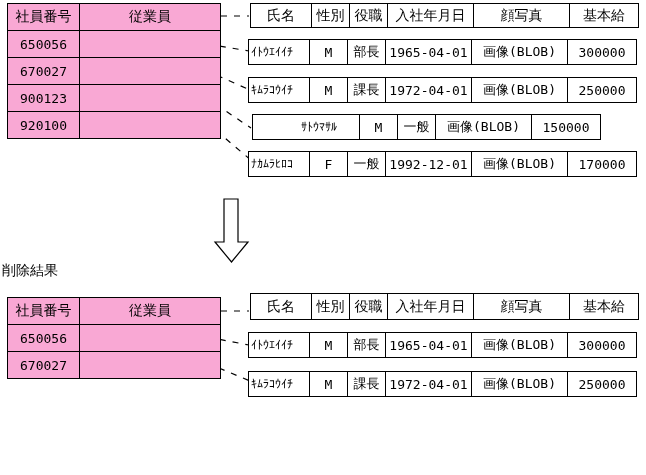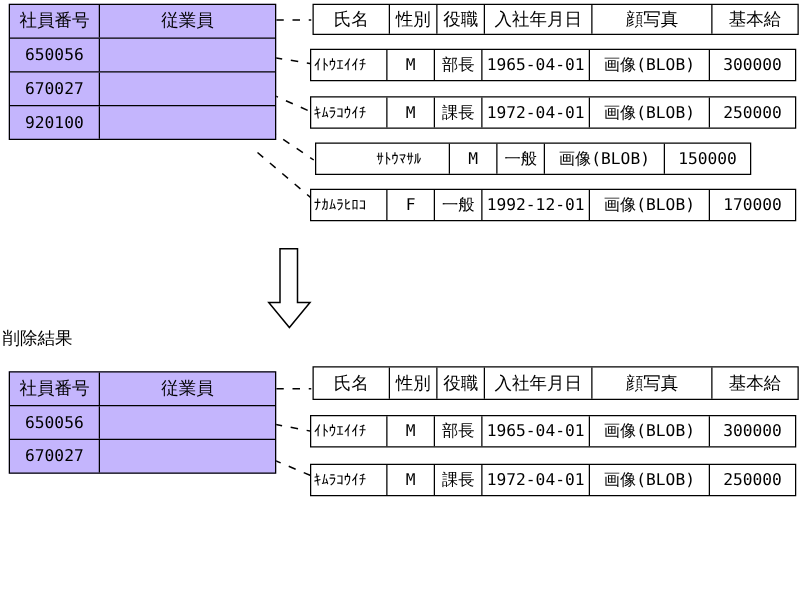--- a/index.html
+++ b/index.html
@@ -4,21 +4,21 @@
 <style>
   html,body { margin:0; padding:0; background:#fff; }
   .canvas {
     position:relative; width:646px; height:475px; background:#ffffff;
     font-family:"DejaVu Sans Mono","DejaVu Sans",monospace; color:#000;
     overflow:hidden;
   }
   .overlay { position:absolute; left:0; top:0; pointer-events:none; }
 
   
-  .emp-table { position:absolute; width:214px; border:1px solid #000; box-sizing:border-box; background:#c4b5fd;text-align:right; }
+  .emp-table { position:absolute; width:214px; border:1px solid #000; box-sizing:border-box; background:#f9a8d4;text-align:right; }
   .emp-row { display:flex; height:26px; }
   .emp-row + .emp-row { border-top:1px solid #000; }
   .emp-c1 { width:72px; border-right:1px solid #000; display:flex; align-items:center; justify-content:center; font-size:13px; box-sizing:border-box; }
   .emp-c2 { flex:1; }
   .emp-row.hdr .emp-c1, .emp-row.hdr .emp-c2 { font-size:14px; display:flex; align-items:center; justify-content:center; }
 
   
   .rec { position:absolute; display:flex; border:1px solid #000; height:26px; box-sizing:border-box; background:#fff; }
   .rc { border-right:1px solid #000; display:flex; align-items:center; justify-content:center; font-size:13px; box-sizing:border-box; white-space:nowrap; overflow:hidden; }
   .rc.n { width:61px; justify-content:flex-start; padding-left:2px; font-size:12px; }
@@ -55,20 +55,24 @@
     <div class="emp-row hdr">
       <div class="emp-c1">社員番号</div>
       <div class="emp-c2">従業員</div>
     </div>
     <div class="emp-row">
       <div class="emp-c1">650056</div>
       <div class="emp-c2"></div>
     </div>
     <div class="emp-row">
       <div class="emp-c1">670027</div>
+      <div class="emp-c2"></div>
+    </div>
+    <div class="emp-row">
+      <div class="emp-c1">900123</div>
       <div class="emp-c2"></div>
     </div>
     <div class="emp-row">
       <div class="emp-c1">920100</div>
       <div class="emp-c2"></div>
     </div>
   </div>
 
   <div class="rec hdr" style="left:250px; top:3px; height:25px;">
     <div class="rc n">氏名</div>

